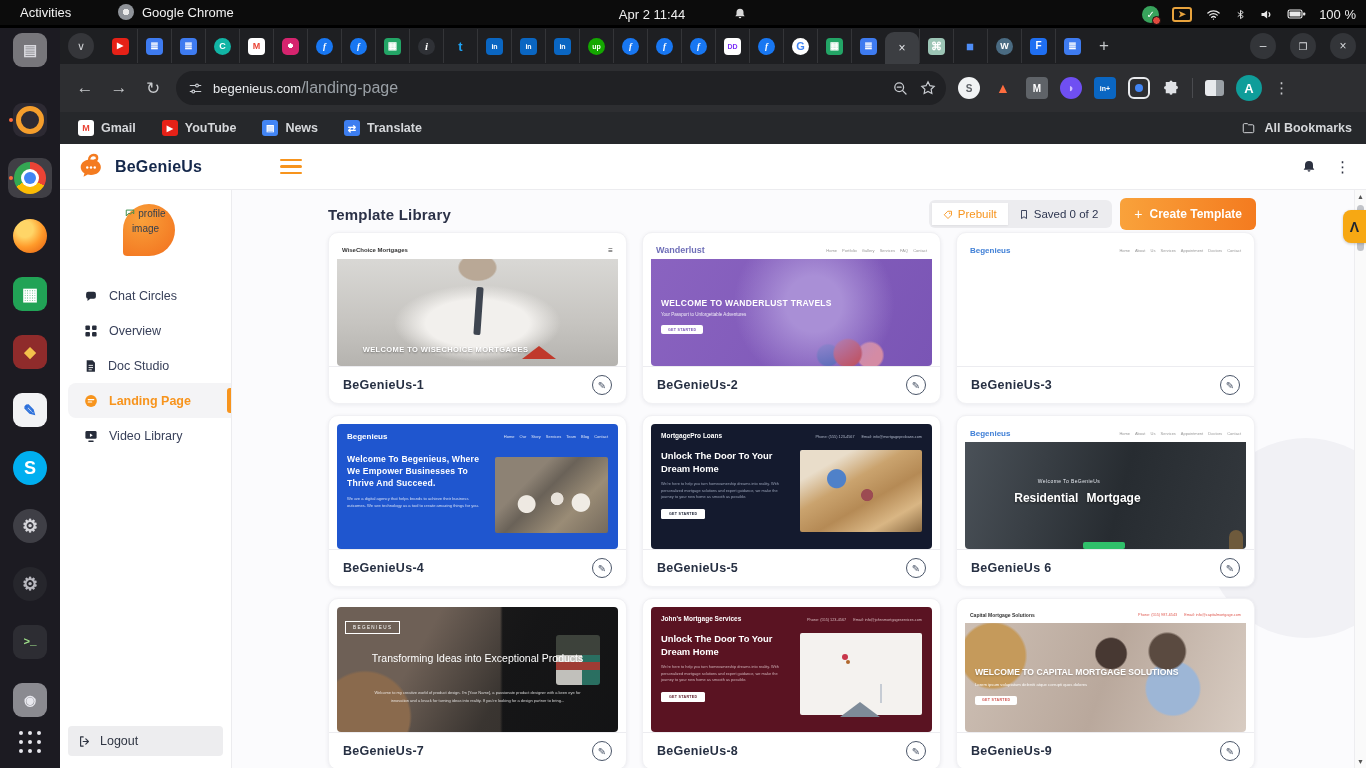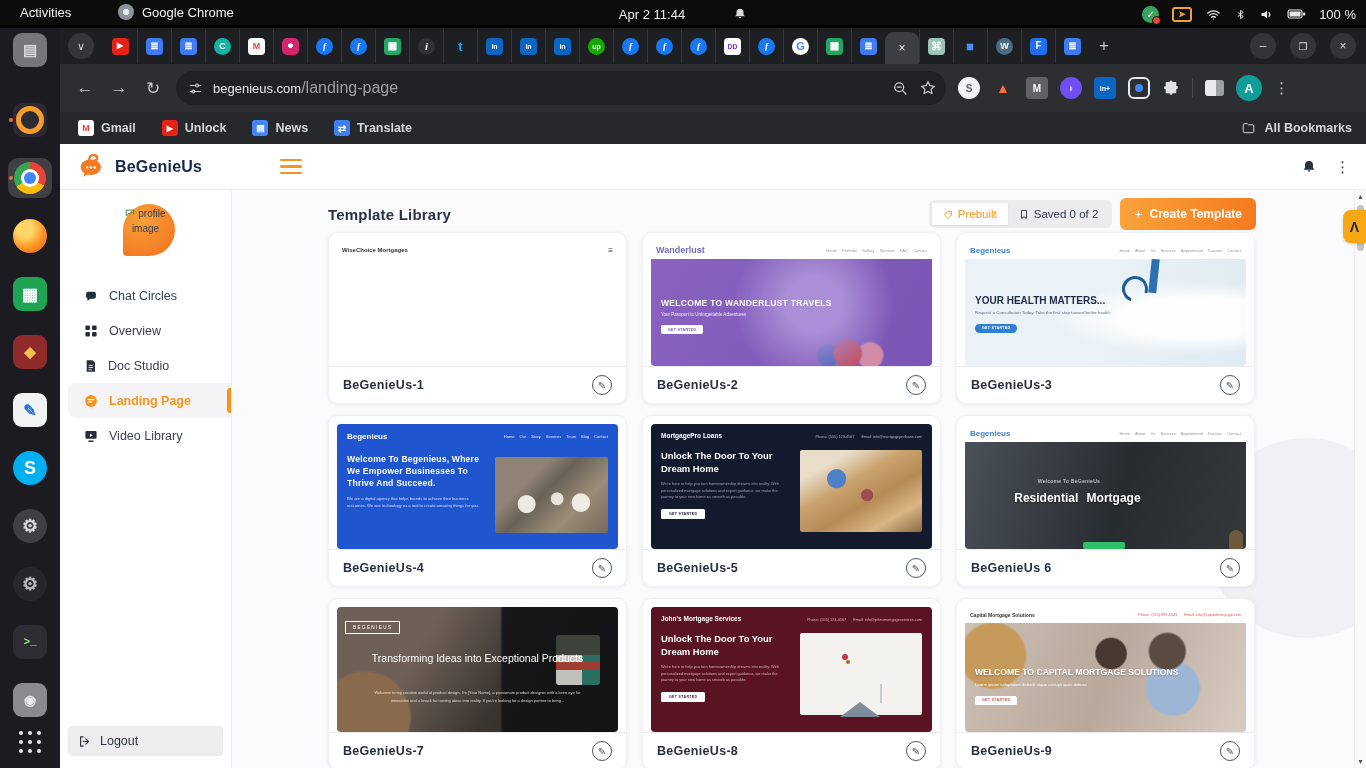--- a/index.html
+++ b/index.html
@@ -489,21 +489,21 @@
       <span class="kebab">⋮</span>
     </div>
 
     <div class="bmbar">
       <span class="bm">
           <span class="bi bi-gmail">M</span>
           <span>Gmail</span>
         </span>
       <span class="bm">
           <span class="bi bi-yt">▶</span>
-          <span>Unlock</span>
+          <span>YouTube</span>
         </span>
       <span class="bm">
           <span class="bi bi-news">▤</span>
           <span>News</span>
         </span>
       <span class="bm">
           <span class="bi bi-tr">⇄</span>
           <span>Translate</span>
         </span>
       <span class="bm-all">
@@ -627,20 +627,25 @@
         </div>
 
         <div class="grid">
 
           <div class="card">
             <div class="prev c1">
               <div class="mhead">
                   <span class="msite">WiseChoice Mortgages</span>
                   <span style="font-size:8px;color:#333">≡</span>
                 </div>
+              <div class="mimg">
+                <span class="c1-tie"></span>
+                <span class="c1-house"><span class="c1-roof"></span><span class="c1-base"></span></span>
+                <span class="c1-title">WELCOME TO WISECHOICE MORTGAGES</span>
+              </div>
             </div>
             <div class="cfoot">
                 <span class="cname">BeGenieUs-1</span>
                 <span class="edit">✎</span>
               </div>
           </div>
 
           <div class="card">
             <div class="prev c2">
               <div class="mhead">
@@ -660,29 +665,20 @@
                 <span class="edit">✎</span>
               </div>
           </div>
 
           <div class="card">
             <div class="prev c3">
               <div class="mhead">
                   <span class="msite">Begenieus</span>
                   <span class="mnav">Home About Us Services Appointment Doctors Contact</span>
                 </div>
-              <div class="mimg">
-                <span class="c3-tie"></span>
-                  <span class="c3-scope"></span>
-                <div class="c3-copy">
-                  <div class="c3-title">YOUR HEALTH MATTERS...</div>
-                  <div class="c3-sub">Request a Consultation Today. Take the first step toward better health.</div>
-                  <span class="mbtn">GET STARTED</span>
-                </div>
-              </div>
             </div>
             <div class="cfoot">
                 <span class="cname">BeGenieUs-3</span>
                 <span class="edit">✎</span>
               </div>
           </div>
 
           <div class="card">
             <div class="prev c4">
               <div class="c4-head">

